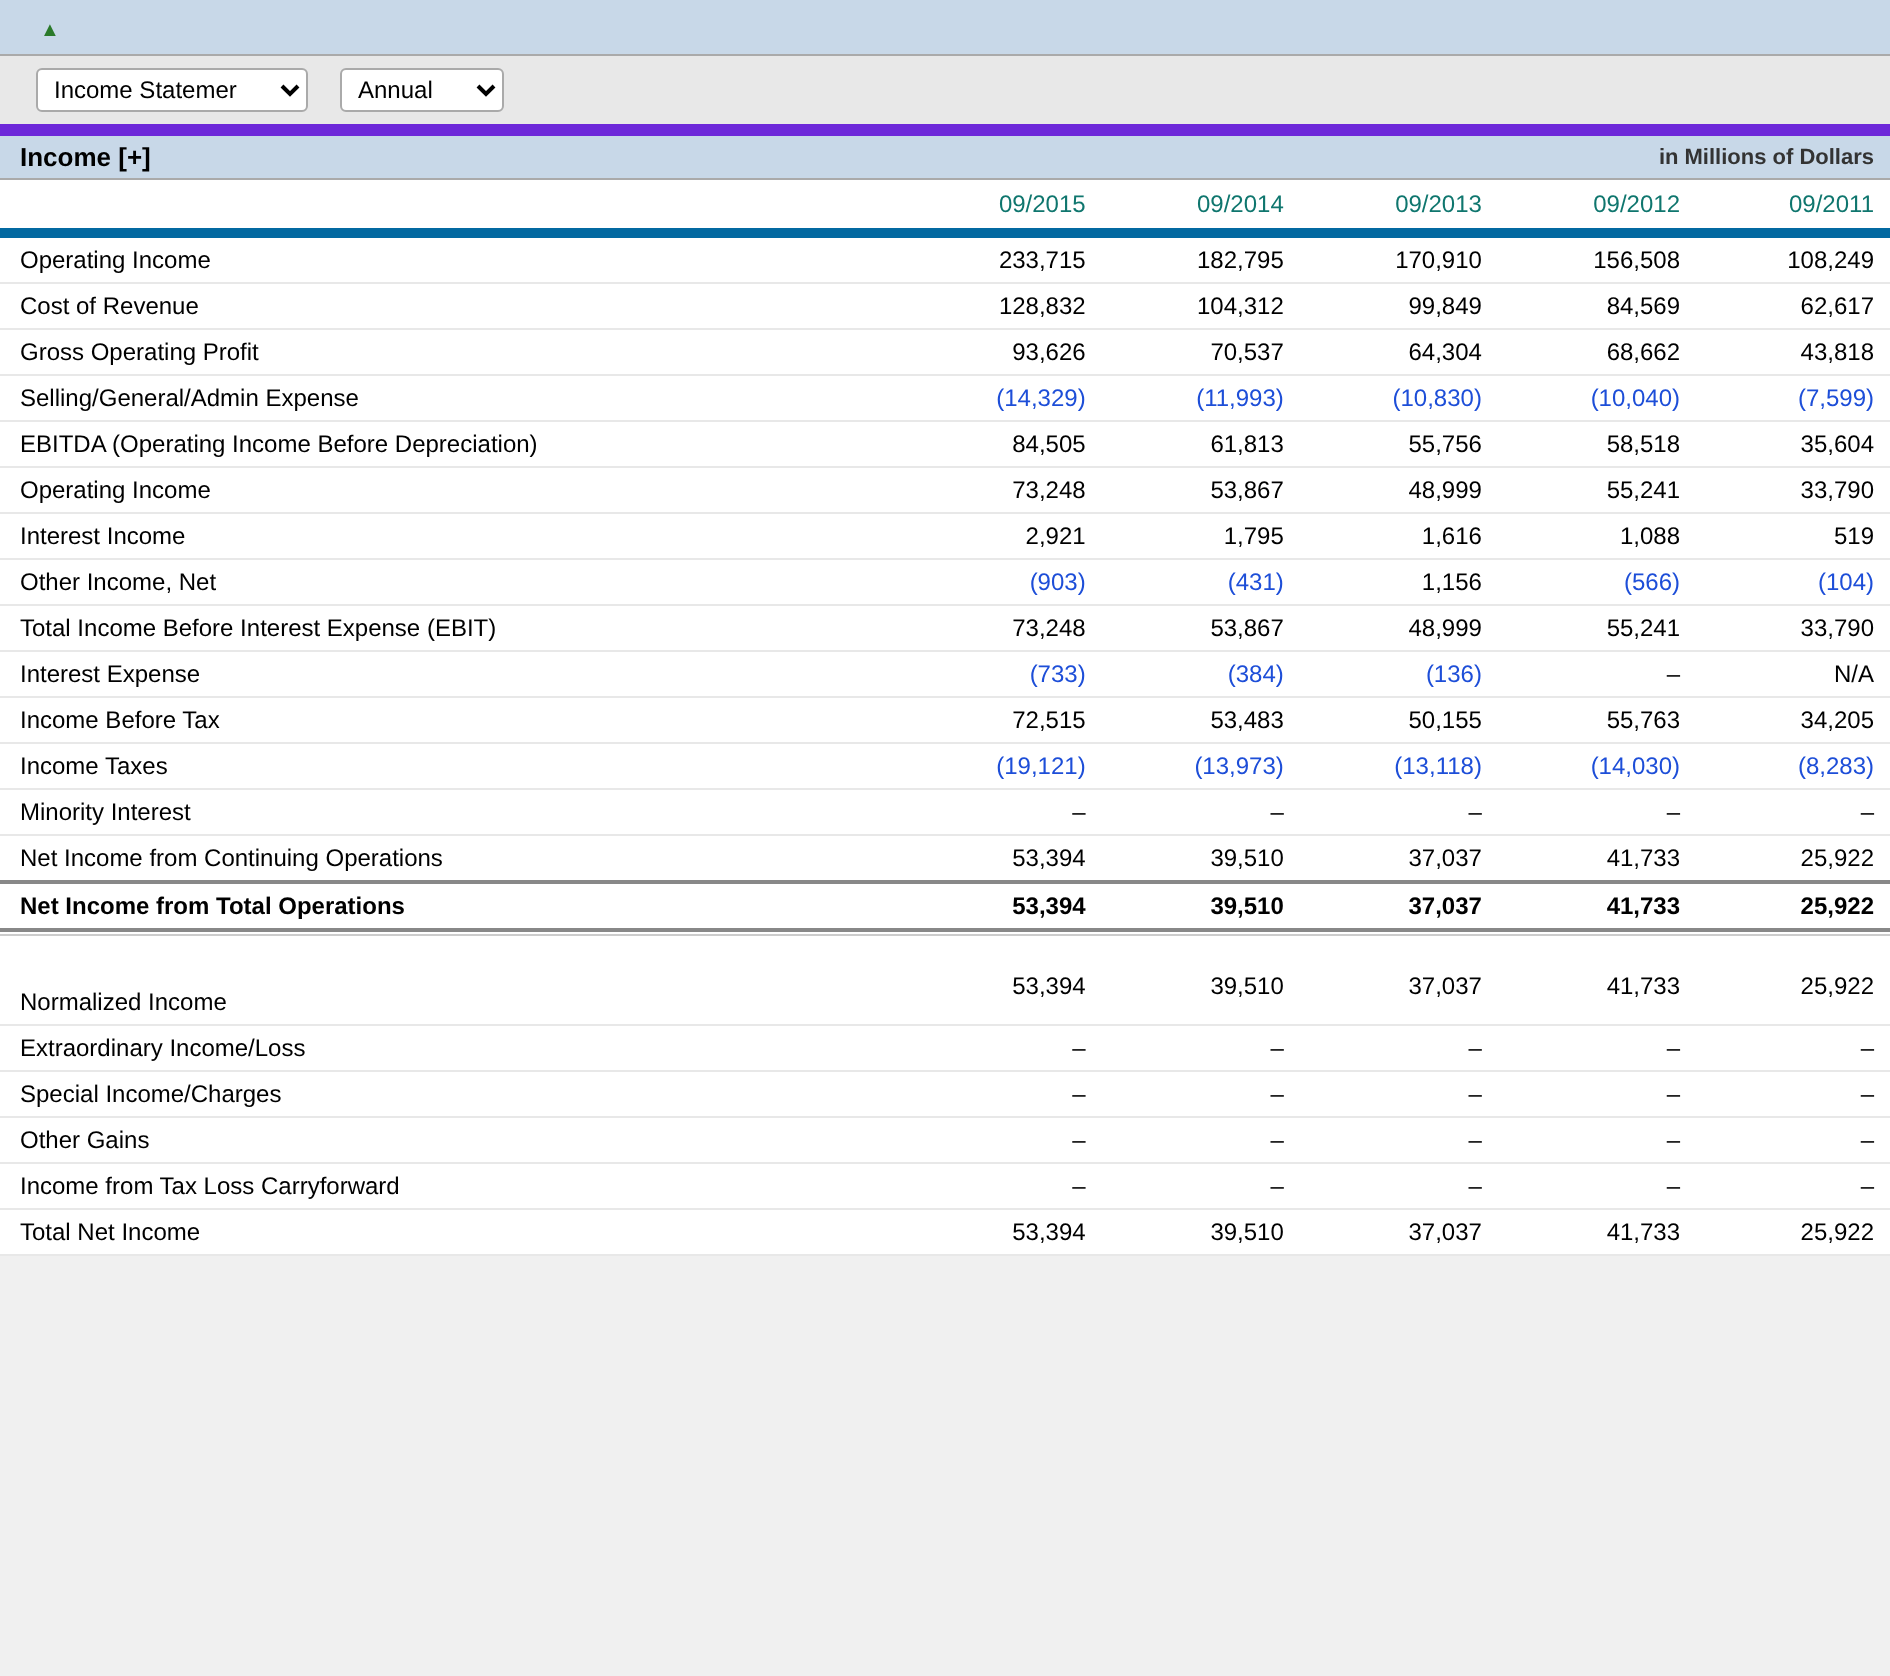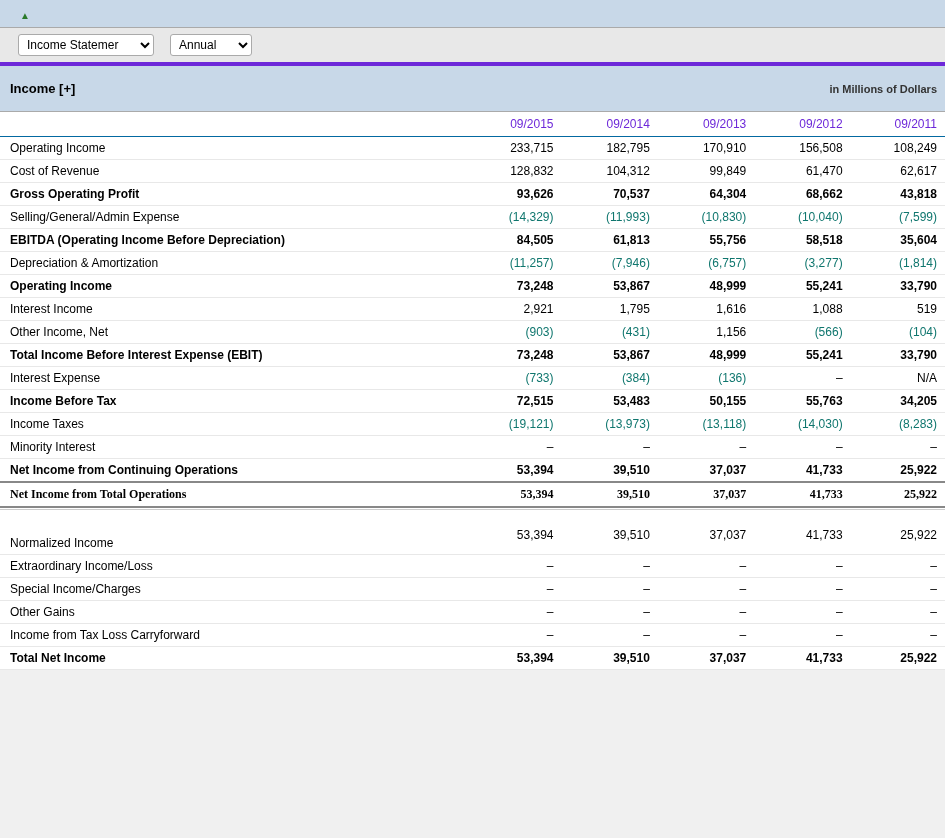--- a/index.html
+++ b/index.html
@@ -39,21 +39,21 @@
     }
     .price-change .arrow { font-size: 10px; }
     .header-top-row {
       display: flex;
       align-items: flex-start;
       position: relative;
     }
     .controls-bar {
       background: #e8e8e8;
       padding: 6px 10px;
-      border-bottom: 4px solid #6d28d9;
+      border-bottom: 6px solid #6d28d9;
       display: flex;
       align-items: center;
       gap: 8px;
     }
     .controls-label {
       font-weight: bold;
       color: #333;
     }
     select {
       border: 1px solid #aaa;
@@ -69,56 +69,55 @@
       margin: 0;
     }
     table {
       width: 100%;
       border-collapse: collapse;
       font-size: 12px;
     }
     .section-header td {
       background: #c8d8e8;
       font-weight: bold;
-      padding: 15px 8px;
+      padding: 3px 8px;
       border-bottom: 1px solid #aaa;
       font-size: 13px;
     }
     .section-header .units {
       text-align: right;
       font-weight: bold;
       font-size: 11px;
       color: #333;
     }
     .col-header td {
       text-align: right;
       font-weight: normal;
       padding: 5px 8px;
-      border-bottom: 1px solid #0369a1;
-      color: #6d28d9;
+      border-bottom: 5px solid #0369a1;
+      color: #0f766e;
     }
     .col-header td:first-child { text-align: left; }
     td {
       padding: 4px 8px;
       border-bottom: 1px solid #e8e8e8;
       text-align: right;
     }
     td:first-child {
       text-align: left;
       padding-left: 10px;
     }
     .bold-row td {
-      font-weight: bold;
-    }
-    .red { color: #0f766e; }
+      font-weight: normal;
+    }
+    .red { color: #1d4ed8; }
     .divider-row td {
       border-top: 2px solid #888;
       border-bottom: 2px solid #888;
       font-weight: bold;
-      font-family: Liberation Serif, serif;
     }
   </style>
 </head>
 <body>
 
 <div>
   <div class="header-bar">
     <div class="header-top-row">
       <div>
         <div class="header-title"></div>
@@ -171,21 +170,21 @@
           <td>182,795</td>
           <td>170,910</td>
           <td>156,508</td>
           <td>108,249</td>
         </tr>
         <tr>
           <td>Cost of Revenue</td>
           <td>128,832</td>
           <td>104,312</td>
           <td>99,849</td>
-          <td>61,470</td>
+          <td>84,569</td>
           <td>62,617</td>
         </tr>
         <tr class="bold-row">
           <td>Gross Operating Profit</td>
           <td>93,626</td>
           <td>70,537</td>
           <td>64,304</td>
           <td>68,662</td>
           <td>43,818</td>
         </tr>
@@ -197,28 +196,20 @@
           <td class="red">(10,040)</td>
           <td class="red">(7,599)</td>
         </tr>
         <tr class="bold-row">
           <td>EBITDA (Operating Income Before Depreciation)</td>
           <td>84,505</td>
           <td>61,813</td>
           <td>55,756</td>
           <td>58,518</td>
           <td>35,604</td>
-        </tr>
-        <tr>
-          <td>Depreciation &amp; Amortization</td>
-          <td class="red">(11,257)</td>
-          <td class="red">(7,946)</td>
-          <td class="red">(6,757)</td>
-          <td class="red">(3,277)</td>
-          <td class="red">(1,814)</td>
         </tr>
         <tr class="bold-row">
           <td>Operating Income</td>
           <td>73,248</td>
           <td>53,867</td>
           <td>48,999</td>
           <td>55,241</td>
           <td>33,790</td>
         </tr>
         <tr>

